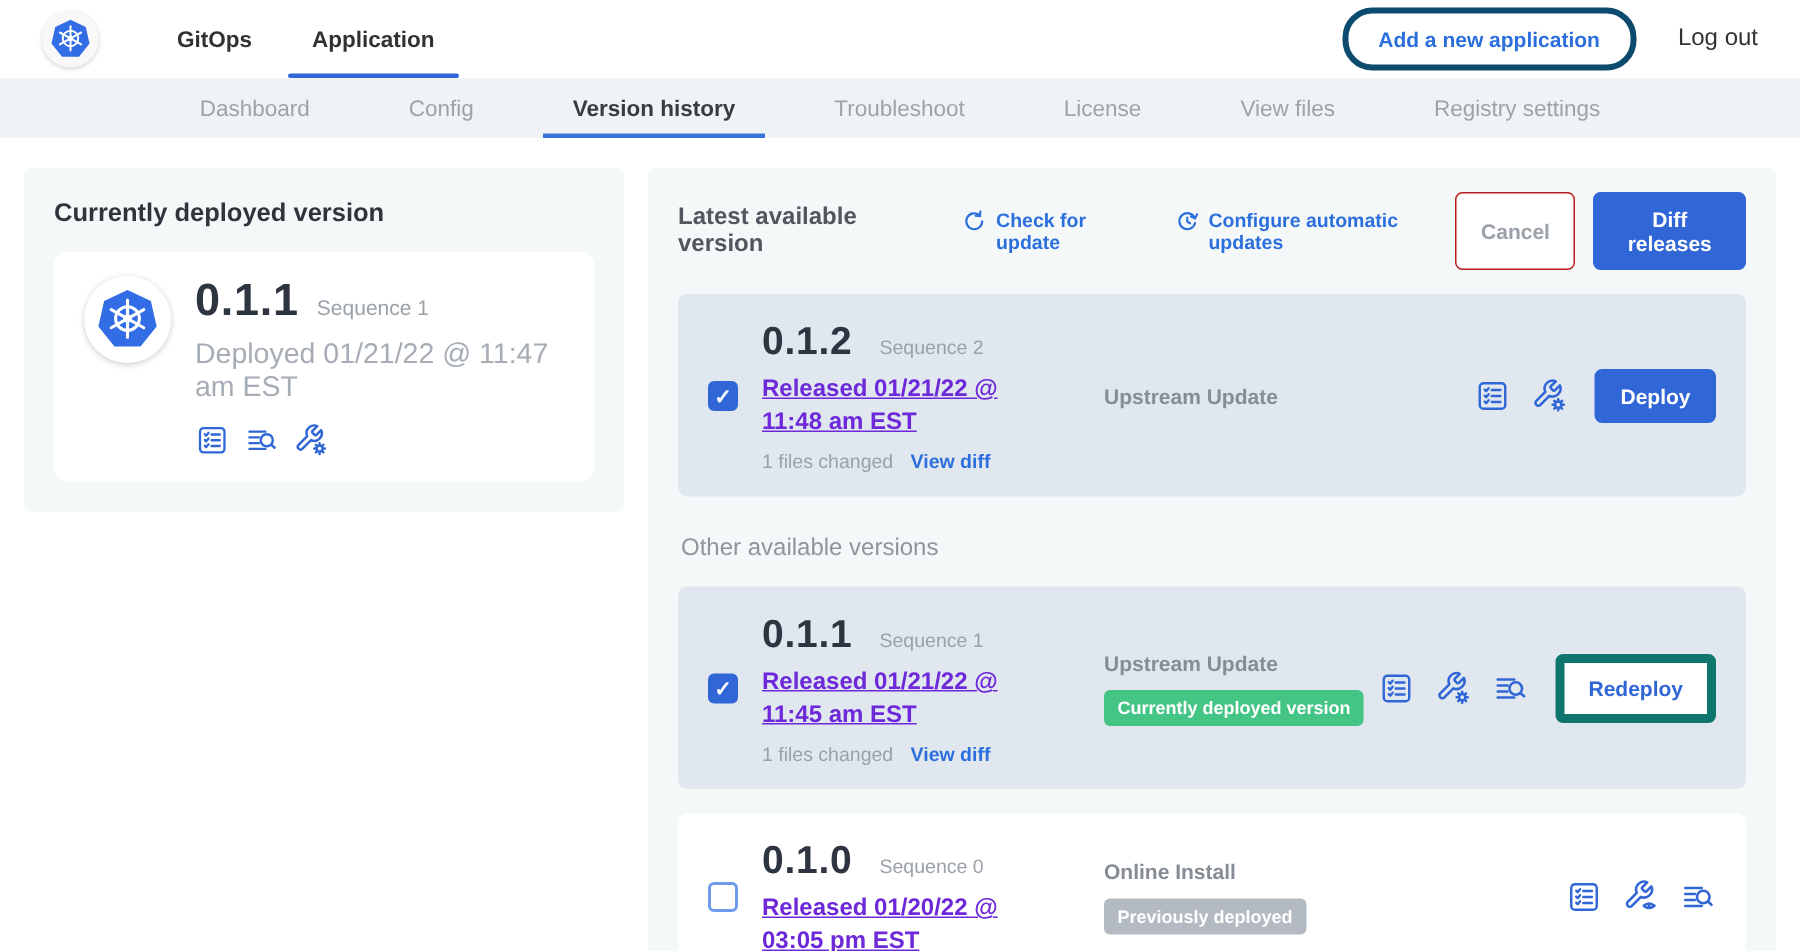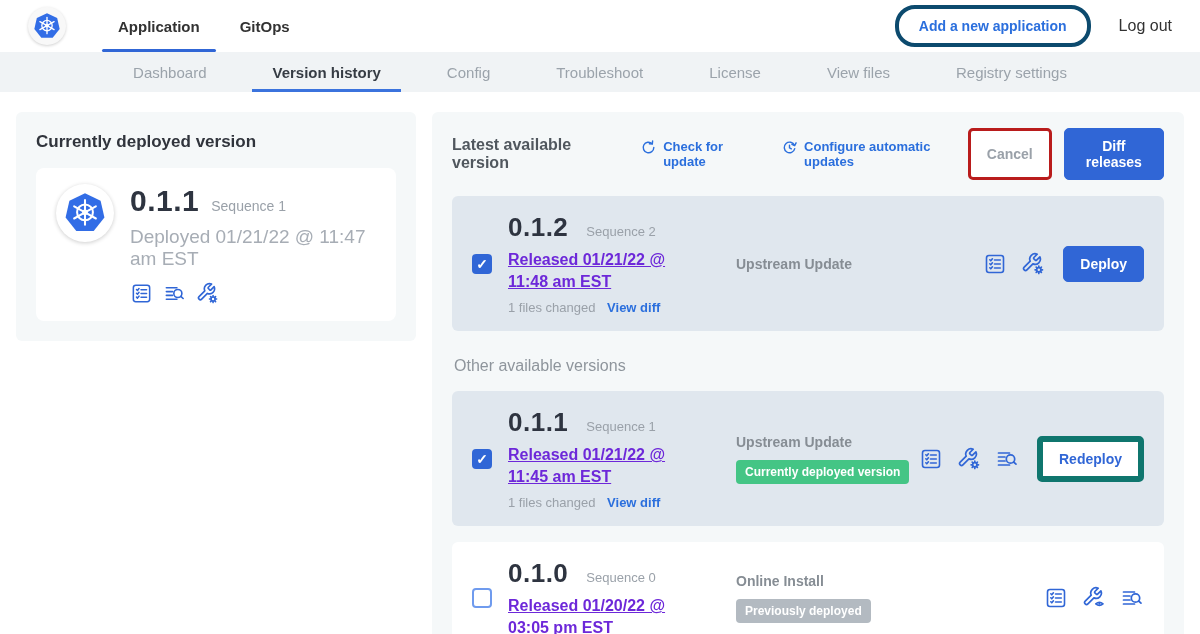--- a/index.html
+++ b/index.html
@@ -48,21 +48,21 @@
   .ic { cursor:pointer; color:#3066d6; }
 
   .right-panel { flex:1; padding:16px 20px 20px 20px; min-height:504px; }
   .rp-header { display:flex; align-items:center; }
   .rp-title { font-size:16px; font-weight:bold; color:#50575e; }
   .rp-link { display:flex; gap:6px; color:#2b6fdd; font-size:13px;
     font-weight:bold; cursor:pointer; margin-left:22px; }
   .rp-actions { margin-left:auto; display:flex; gap:12px; }
   .btn { font-family:"Liberation Sans", sans-serif; font-size:14px; font-weight:bold;
     border-radius:5px; padding:9px 16px; cursor:pointer; }
-  .btn-secondary { background:#fff; border:3px solid #b91c1c; color:#9aa1a9; }
+  .btn-secondary { background:#fff; border:1px solid #b91c1c; color:#9aa1a9; }
   .btn-primary { background:#3066d6; border:1px solid #3066d6; color:#fff; }
   .btn-outline { background:#fff; border:6px solid #0f766e; color:#3066d6; }
 
   .version-row { border-radius:6px; margin-top:16px; padding:16px 20px; display:flex;
     align-items:center; background:#fff; }
   .version-row.selected { background:#e0e7ee; }
   .checkbox { width:20px; height:20px; border:2px solid #6f9bee; border-radius:4px;
     background:#fff; flex:none; cursor:pointer; display:flex; align-items:center;
     justify-content:center; font-size:14px; color:#fff; }
   .checkbox.checked { background:#3066d6; border-color:#3066d6; }
@@ -97,32 +97,32 @@
         <line x1="18" y1="17.5" x2="26.5" y2="12.8"></line>
         <line x1="18" y1="17.5" x2="26.5" y2="22.3"></line>
         <line x1="18" y1="17.5" x2="18" y2="27.2"></line>
         <line x1="18" y1="17.5" x2="9.5" y2="22.3"></line>
         <line x1="18" y1="17.5" x2="9.5" y2="12.8"></line>
       </g>
       <circle cx="18" cy="17.5" r="2.2" fill="#fff"></circle>
     </svg>
   </div>
   <div class="header-tabs">
+    <div class="header-tab">GitOps</div>
     <div class="header-tab active">Application</div>
-    <div class="header-tab">GitOps</div>
   </div>
   <div class="header-spacer"></div>
   <button class="pill-btn">Add a new application</button>
   <div class="logout">Log out</div>
 </div>
 
 <div class="subnav">
   <div class="subnav-tab">Dashboard</div>
+  <div class="subnav-tab">Config</div>
   <div class="subnav-tab active">Version history</div>
-  <div class="subnav-tab">Config</div>
   <div class="subnav-tab">Troubleshoot</div>
   <div class="subnav-tab">License</div>
   <div class="subnav-tab">View files</div>
   <div class="subnav-tab">Registry settings</div>
 </div>
 
 <div class="content">
 
   <div class="panel left-panel">
     <div class="left-title">Currently deployed version</div>

